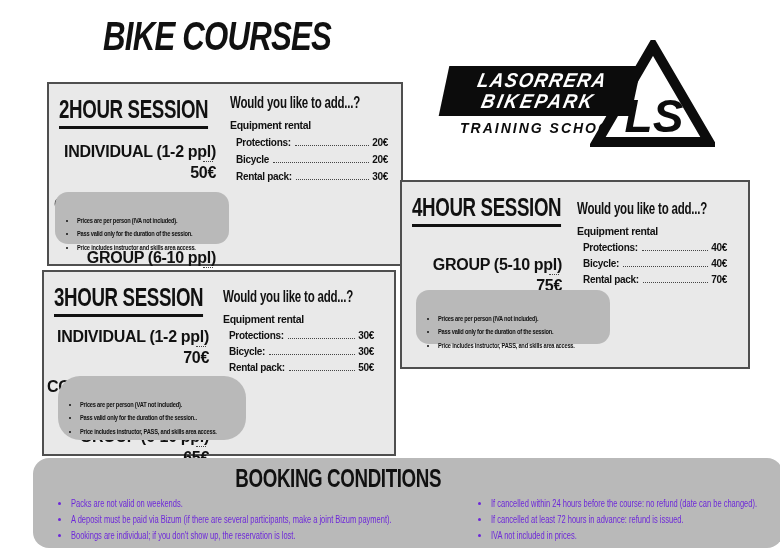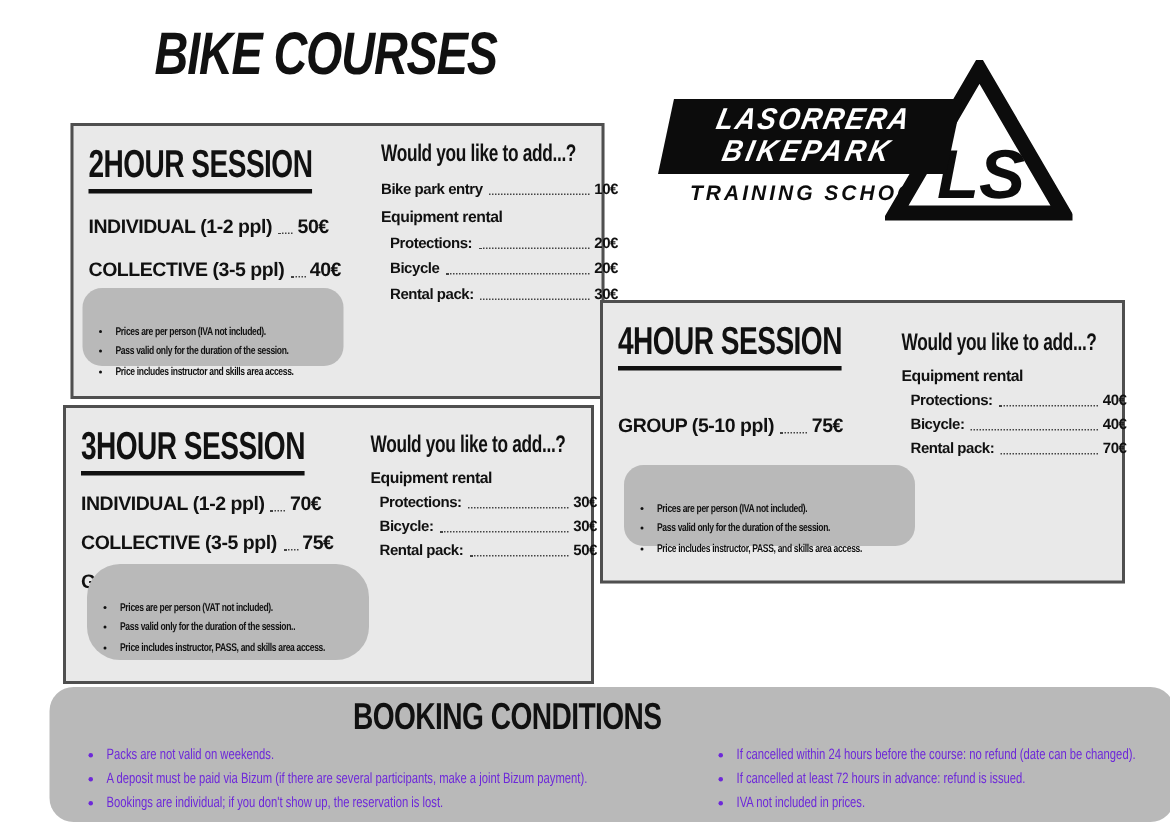--- a/index.html
+++ b/index.html
@@ -19,38 +19,38 @@
   .logo-band .l1{font-size:20px;line-height:1.05;letter-spacing:1.5px;transform:scaleX(0.92);}
   .logo-band .l2{font-size:20px;line-height:1.05;letter-spacing:2.5px;transform:scaleX(0.92);}
   .logo-tagline{position:absolute;left:22px;top:80px;font-size:14px;font-weight:bold;
                 font-style:italic;letter-spacing:2px;color:#0c0c0c;white-space:nowrap;}
   .logo-tri{position:absolute;left:152px;top:0;z-index:1;}
 
   
   .session-box{position:absolute;background:#e9e9e9;border:2px solid #4f4f4f;}
   .box-2h{left:47px;top:82px;width:352px;height:180px;}
   .box-3h{left:42px;top:270px;width:350px;height:182px;}
-  .box-4h{left:400px;top:200px;width:346px;height:185px;}
+  .box-4h{left:400px;top:180px;width:346px;height:185px;}
 
   .col-left{position:absolute;top:10px;}
   .box-2h .col-left{left:10px;width:157px;}
   .box-3h .col-left{left:10px;width:155px;}
   .box-4h .col-left{left:10px;width:150px;}
 
-  .col-right{position:absolute;margin-left:24px;}
+  .col-right{position:absolute;}
   .box-2h .col-right{left:181px;top:10px;width:158px;}
   .box-3h .col-right{left:179px;top:16px;width:151px;}
   .box-4h .col-right{left:175px;top:18px;width:150px;}
 
   .session-title{display:inline-block;font-size:26px;font-weight:bold;letter-spacing:-0.5px;
                  border-bottom:3px solid #111;padding-bottom:1px;white-space:nowrap;
                  transform:scaleX(0.72);transform-origin:left top;}
 
-  .price-row{display:flex;align-items:flex-end;font-weight:bold;font-size:13px;
-             letter-spacing:-0.3px;white-space:nowrap;}
+  .price-row{display:flex;align-items:flex-end;font-weight:bold;font-size:16px;
+             letter-spacing:-0.3px;white-space:nowrap;flex-direction:column;}
   .box-2h .price-row{margin-top:14px;}
   .box-3h .price-row{margin-top:11px;}
   .box-4h .price-row{margin-top:29px;justify-content:center;}
   .dots{flex:1;border-bottom:1.5px dotted #444;margin:0 3px 2px 4px;min-width:10px;}
 
   .notes{position:absolute;background:#b9b9b9;border-radius:13px;font-size:7.5px;font-weight:bold;}
   .box-2h .notes{left:6px;top:108px;width:174px;height:52px;}
   .box-3h .notes{left:14px;top:104px;width:188px;height:64px;border-radius:22px;}
   .box-4h .notes{left:14px;top:108px;width:194px;height:54px;}
   .notes ul{margin:0;padding:21px 6px 6px 22px;list-style:disc;}
@@ -118,25 +118,20 @@
     </div>
     <div class="notes">
       <ul>
         <li><span>Prices are per person (IVA not included).</span></li>
         <li><span>Pass valid only for the duration of the session.</span></li>
         <li><span>Price includes instructor and skills area access.</span></li>
       </ul>
     </div>
     <div class="col-right">
       <span class="addons-title">Would you like to add...?</span>
-      <div class="addon-row first">
-        <span>Bike park entry</span>
-        <span class="dots"></span>
-        <span>10€</span>
-      </div>
       <div class="addon-heading">Equipment rental</div>
       <div class="addon-row indent">
         <span>Protections:</span>
         <span class="dots"></span>
         <span>20€</span>
       </div>
       <div class="addon-row indent">
         <span>Bicycle</span>
         <span class="dots"></span>
         <span>20€</span>

